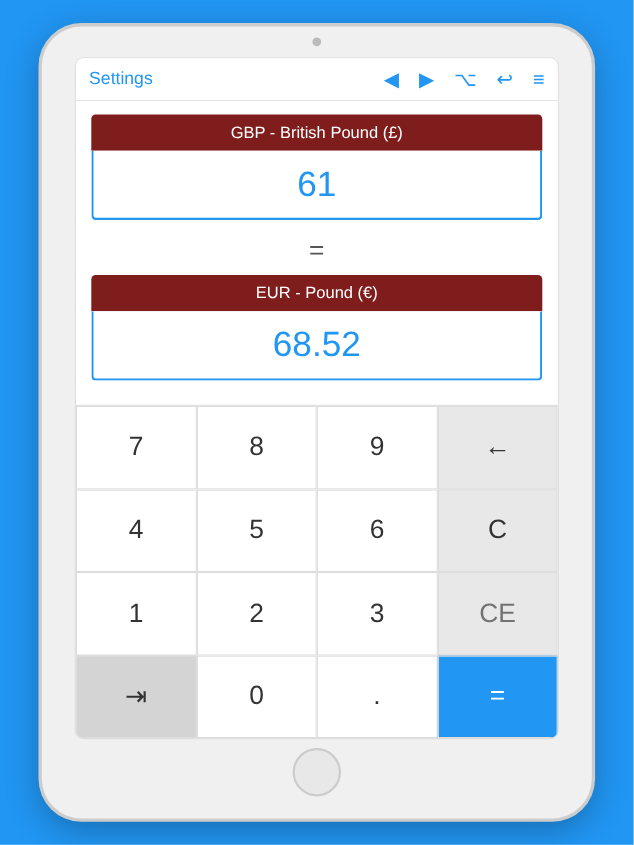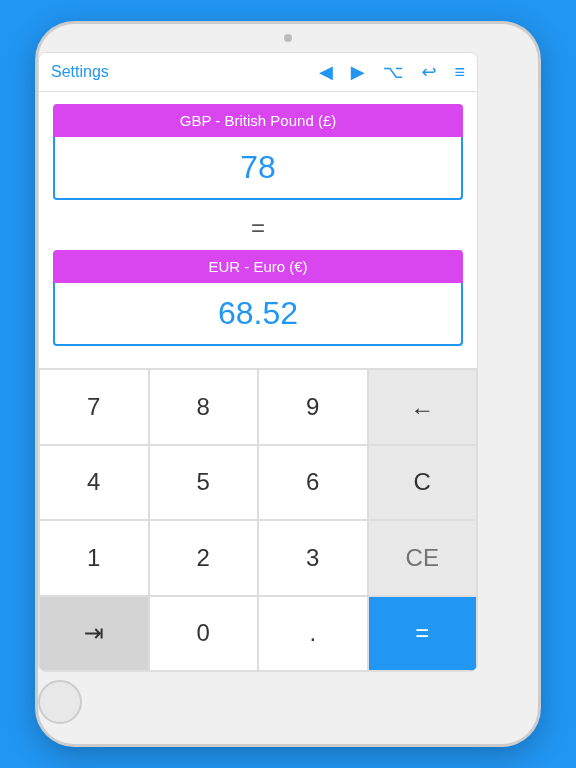--- a/index.html
+++ b/index.html
@@ -16,20 +16,21 @@
     }
 
     .tablet {
       width: 500px;
       height: 720px;
       background: #f0f0f0;
       border-radius: 36px;
       box-shadow: 0 0 0 3px #ccc, 0 8px 32px rgba(0,0,0,0.3);
       display: flex;
       flex-direction: column;
+      align-items: center;
       padding: 16px 0 20px 0;
       position: relative;
     }
 
     .camera-dot {
       width: 8px;
       height: 8px;
       background: #bbb;
       border-radius: 50%;
       position: absolute;
@@ -83,21 +84,21 @@
     
     .currency-area {
       padding: 12px 14px;
       display: flex;
       flex-direction: column;
       gap: 0;
       background: #fff;
     }
 
     .currency-label {
-      background: #d946ef;
+      background: #7f1d1d;
       color: #fff;
       text-align: center;
       padding: 8px 12px;
       font-size: 15px;
       font-weight: 500;
       border-radius: 4px 4px 0 0;
     }
 
     .currency-value {
       border: 2px solid #2196F3;
@@ -183,25 +184,25 @@
         <span class="toolbar-icon">◀</span>
         <span class="toolbar-icon">▶</span>
         <span class="toolbar-icon">⌥</span>
         <span class="toolbar-icon">↩</span>
         <span class="toolbar-icon">≡</span>
       </div>
     </div>
 
     <div class="currency-area">
       <div class="currency-label">GBP - British Pound (£)</div>
-      <div class="currency-value">78</div>
+      <div class="currency-value">61</div>
 
       <div class="equals-sign">=</div>
 
-      <div class="currency-label">EUR - Euro (€)</div>
+      <div class="currency-label">EUR - Pound (€)</div>
       <div class="currency-value">68.52</div>
     </div>
 
     <div class="keypad" id="keypad-container">
     <div class="key">7</div>
         <div class="key">8</div>
         <div class="key">9</div>
         <div class="key key-light-gray" style="color: rgb(51, 51, 51);">←</div>
         <div class="key">4</div>
         <div class="key">5</div>

